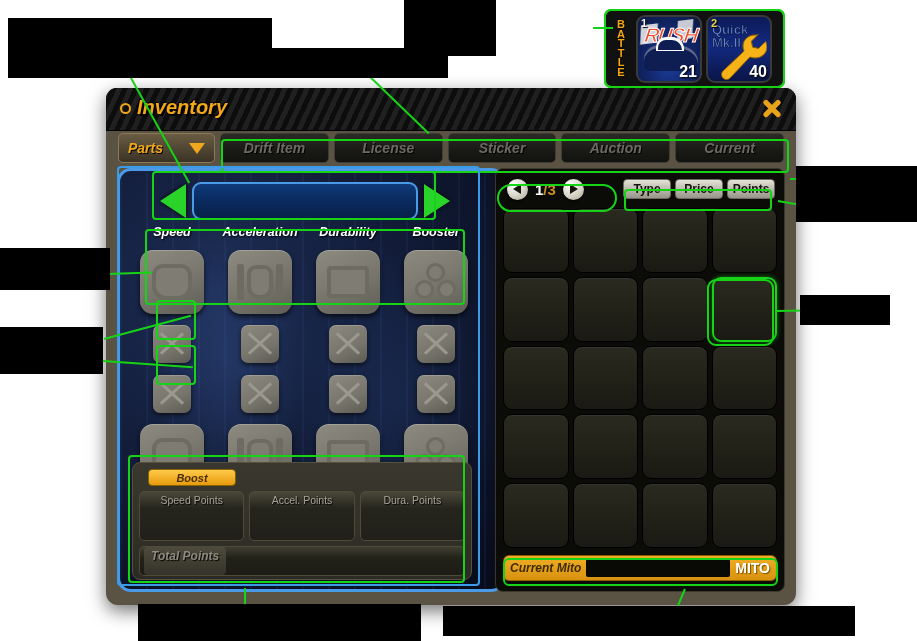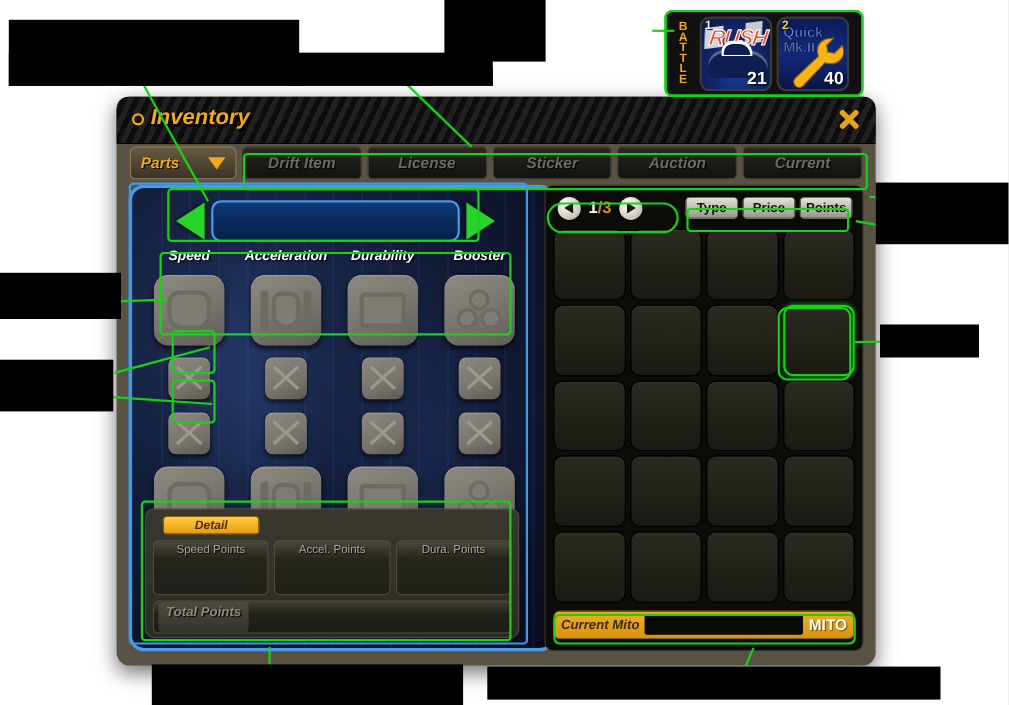--- a/index.html
+++ b/index.html
@@ -646,21 +646,21 @@
                   <i></i>
                   <i></i>
                   <i></i>
                 </div>
             </div>
           </div>
         </div>
       </div>
 
       <div id="detail-panel">
-        <div id="detail-tab">Detail</div>
+        <div id="detail-tab">Boost</div>
         <div id="stat-row">
           <div class="stat-box">
             <div class="stat-label">Speed Points</div>
             <div class="stat-value"></div>
           </div>
           <div class="stat-box">
             <div class="stat-label">Accel. Points</div>
             <div class="stat-value"></div>
           </div>
           <div class="stat-box">

